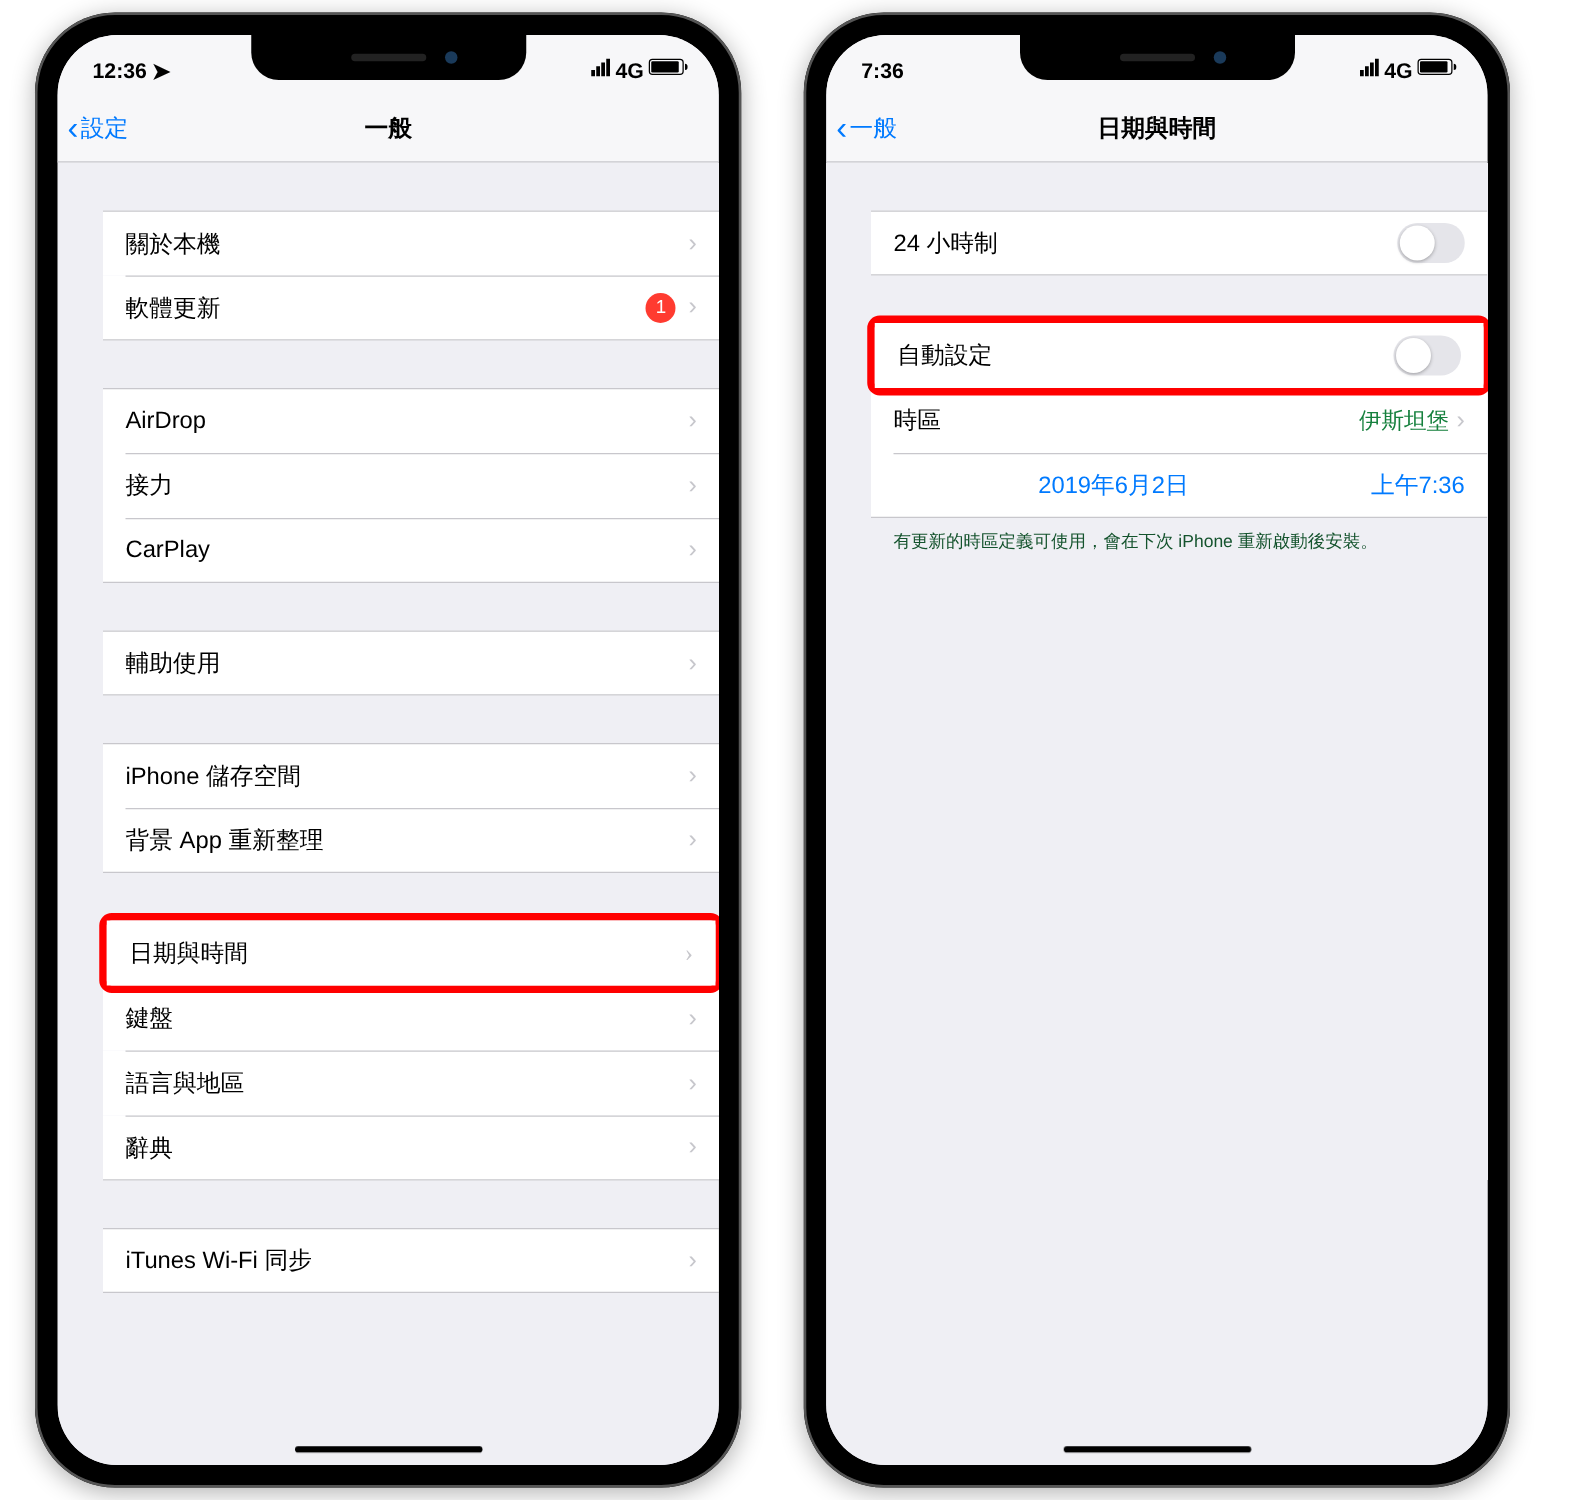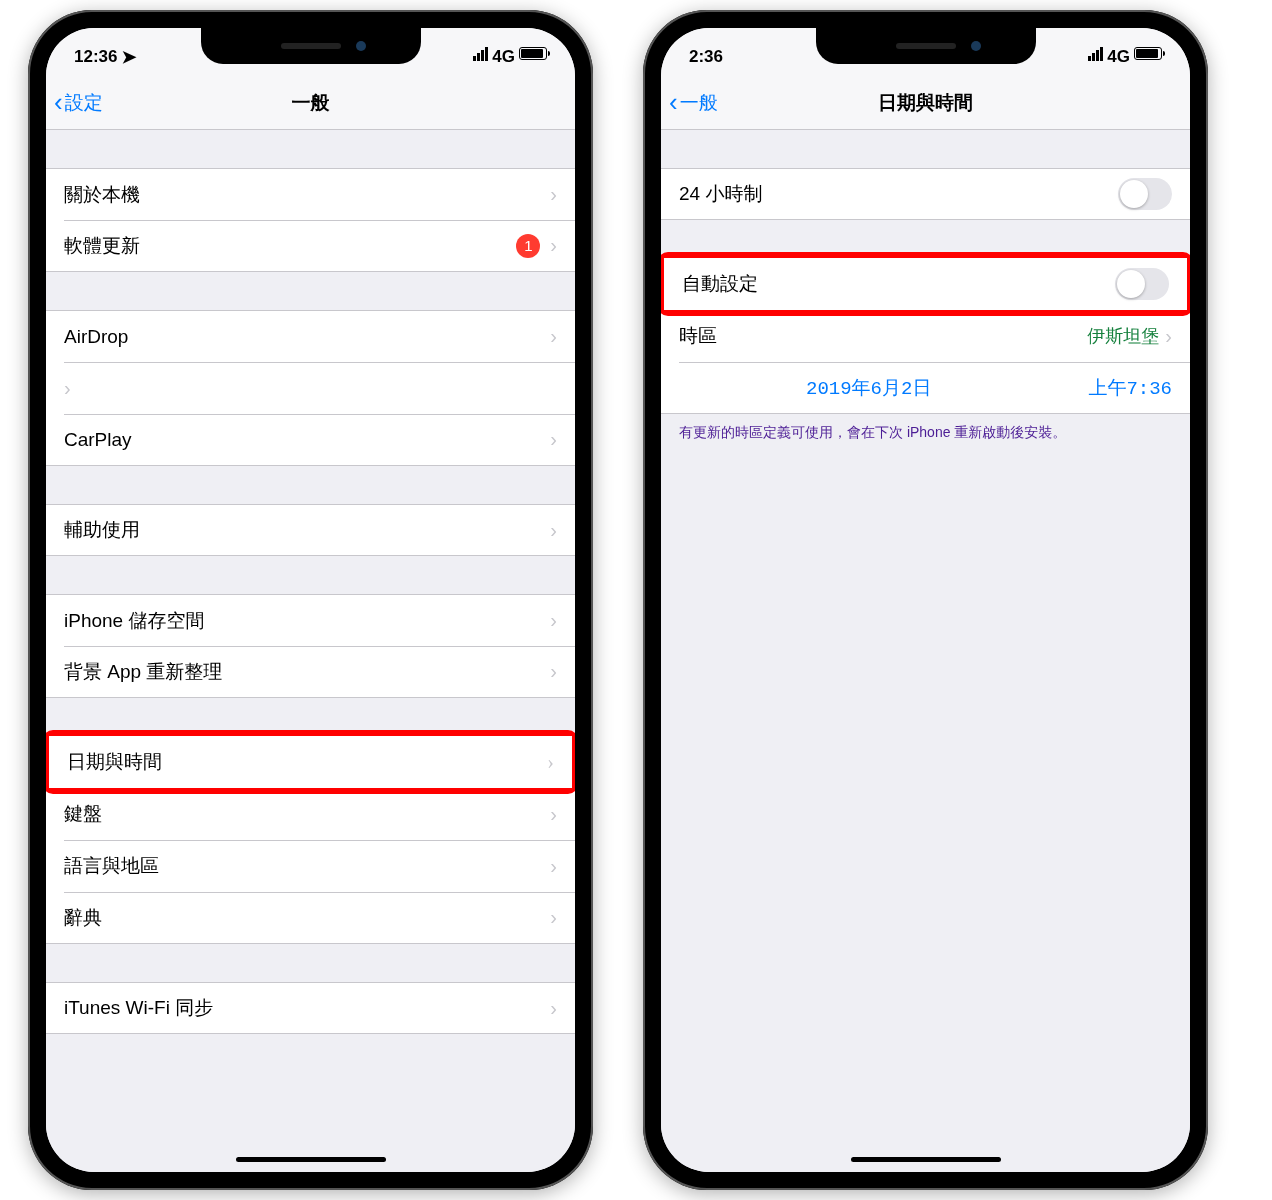--- a/index.html
+++ b/index.html
@@ -100,20 +100,21 @@
       position: absolute;
       left: 0; right: 0;
       text-align: center;
       font-size: 19px;
       font-weight: 600;
     }
     .content {
       height: calc(100% - 102px);
       overflow-y: hidden;
       background: #efeff4;
+      padding-left: 36px;
     }
     .group { margin-top: 38px; }
     .group:first-child { margin-top: 38px; }
     .cell {
       min-height: 52px;
       background: #fff;
       display: flex;
       align-items: center;
       padding: 0 18px;
       position: relative;
@@ -163,35 +164,35 @@
       border: 6px solid #ff0000;
       border-radius: 10px;
       margin: -6px -3px;
       position: relative;
       z-index: 5;
     }
     .highlight-red .cell:first-child { border-top: none; }
     .highlight-red .cell:last-child { border-bottom: none; font-family: Liberation Serif, serif; }
     .footer-note {
       font-size: 14px;
-      color: #4c1d95;
+      color: #14532d;
       padding: 10px 18px;
       text-align: left;
     }
     .home-indicator {
       position: absolute;
       bottom: 10px;
       left: 50%;
       transform: translateX(-50%);
       width: 150px;
       height: 5px;
       background: #000;
       border-radius: 3px;
     }
-    .cell-split { justify-content: space-between; font-family: Liberation Mono, monospace; }
+    .cell-split { justify-content: space-between; }
     .loc-arrow { display:inline-block; transform: rotate(0deg); font-size:18px; }
   </style>
 </head>
 <body>
 
 <div class="phone">
   <div class="screen">
     <div class="notch">
       <div class="speaker"></div>
         <div class="camera"></div>
@@ -234,20 +235,21 @@
           <span class="chevron">›</span>
         </div>
       </div>
 
       <div class="group">
         <div class="cell">
           <span class="cell-label">AirDrop</span>
           <span class="chevron">›</span>
         </div>
         <div class="cell">
+          <span class="cell-label">接力</span>
           <span class="chevron">›</span>
         </div>
         <div class="cell">
           <span class="cell-label">CarPlay</span>
           <span class="chevron">›</span>
         </div>
       </div>
 
       <div class="group">
         <div class="cell">
@@ -301,21 +303,21 @@
 </div>
 
 <div class="phone">
   <div class="screen">
     <div class="notch">
       <div class="speaker"></div>
         <div class="camera"></div>
     </div>
     <div class="status-bar">
       <div class="status-left">
-        <span>2:36</span>
+        <span>7:36</span>
       </div>
       <div class="status-right">
         <span class="signal">
             <i></i>
             <i></i>
             <i></i>
             <i></i>
           </span>
         <span>4G</span>
         <span class="battery">

